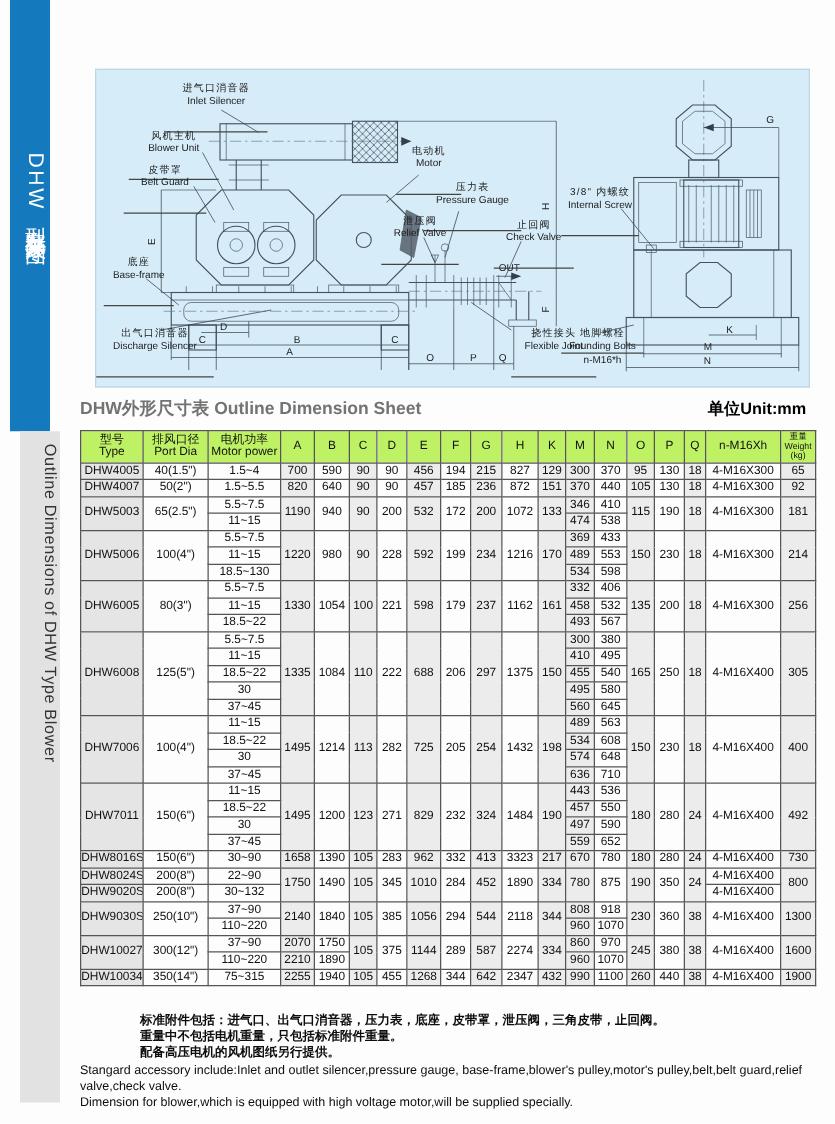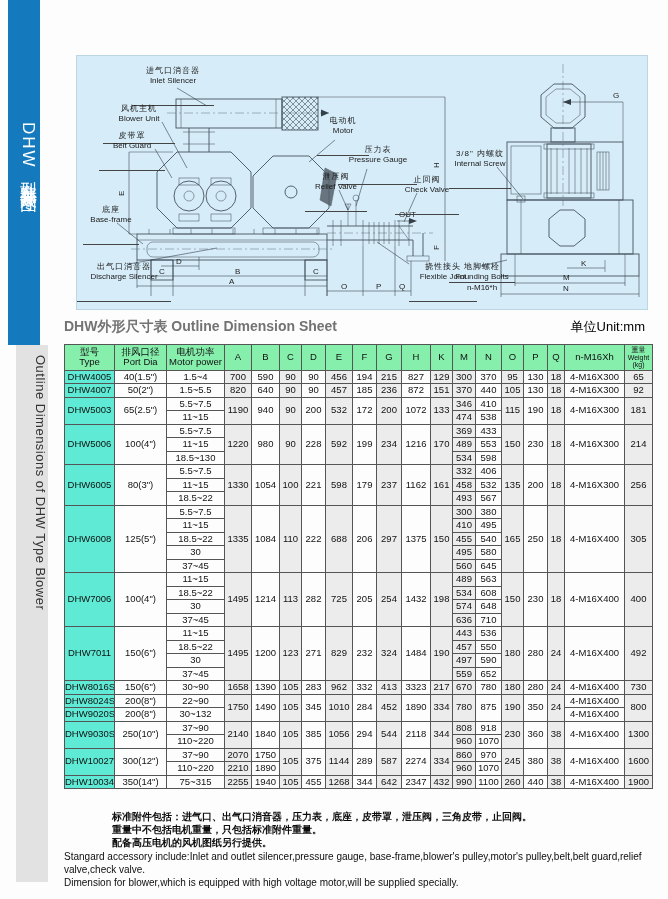--- a/index.html
+++ b/index.html
@@ -25,30 +25,30 @@
   .ln{stroke:#45525e;stroke-width:.9;fill:none;}
   .lt{stroke:#45525e;stroke-width:.55;fill:none;}
   .cl{stroke:#6a7a87;stroke-width:.55;fill:none;stroke-dasharray:9 3 2 3;}
   .dim{stroke:#3c4a55;stroke-width:.6;fill:none;}
   .leader{stroke:#33404a;stroke-width:.6;fill:none;}
 
   
   #titlebar{position:absolute;left:64px;top:318px;width:581px;display:flex;
         justify-content:space-between;align-items:flex-end;}
   #titlebar .t{font-size:14px;font-weight:bold;color:#737373;}
-  #titlebar .u{font-size:13px;font-weight:normal;color:#000;}
+  #titlebar .u{font-size:13px;font-weight:bold;color:#000;}
 
   
   #dimtable{position:absolute;left:64px;top:344px;width:581px;border-collapse:collapse;
         table-layout:fixed;font-size:9.5px;color:#111;}
   #dimtable th,#dimtable td{border:1px solid #555;text-align:center;vertical-align:middle;
         padding:1px 0;line-height:10.5px;overflow:hidden;white-space:pre-line;}
-  #dimtable th{background:#86efac;font-weight:normal;}
+  #dimtable th{background:#bef264;font-weight:normal;}
   #dimtable th.wt{font-size:7px;line-height:7.5px;}
-  #dimtable td.m{background:#5eead4;}
+  #dimtable td.m{background:#e5e5e5;}
   #dimtable td.g{background:#ececec;}
 
   
   #footnotes{position:absolute;left:64px;top:810px;width:592px;font-size:10px;line-height:1.32;color:#0d0d0d;}
   #footnotes .cn{font-weight:bold;margin-left:48px;}
 </style>
 </head>
 <body>
 
 <div id="page">

